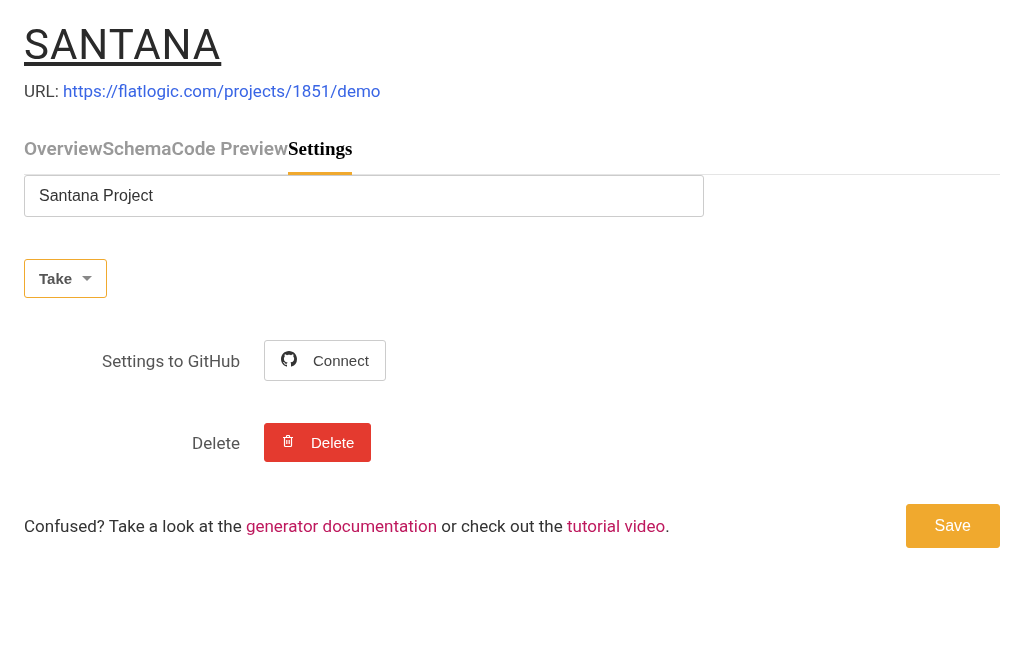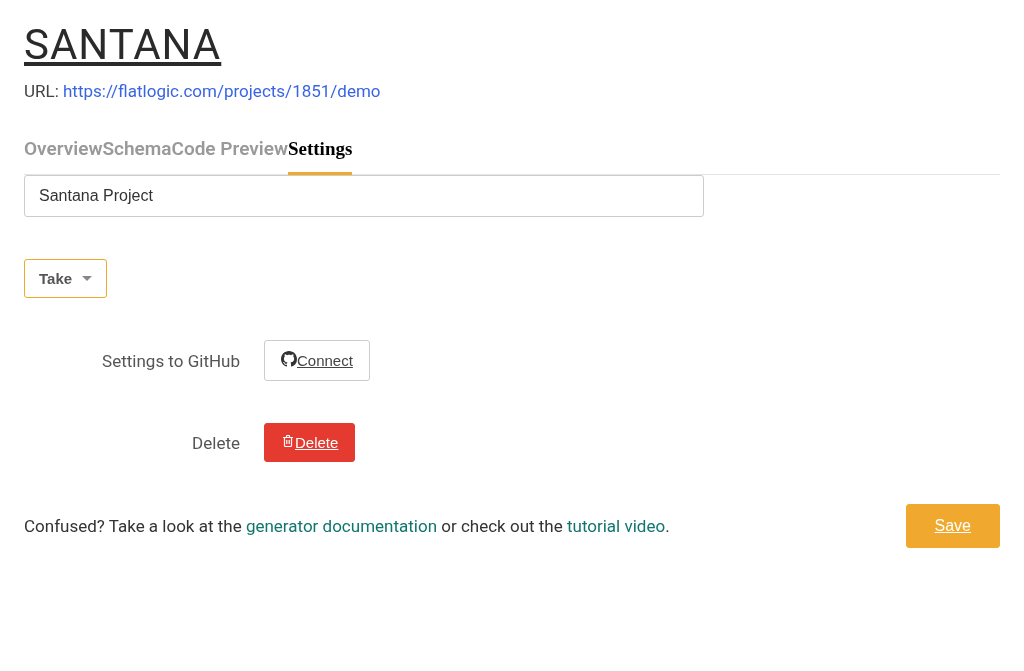--- a/index.html
+++ b/index.html
@@ -84,27 +84,26 @@
     }
     .caret-down {
       width: 0; height: 0;
       border-left: 5px solid transparent;
       border-right: 5px solid transparent;
       border-top: 5px solid #888;
     }
     .btn {
       display: inline-flex;
       align-items: center;
-      gap: 0;
+      gap: 16px;
       padding: 10px 16px;
       font-size: 15px;
       border-radius: 3px;
       cursor: pointer;
       border: 1px solid transparent;
-      text-decoration: underline;
     }
     .btn-outline {
       background: #fff;
       border-color: #ccc;
       color: #444;
     }
     .btn-danger {
       background: #e43a2f;
       color: #fff;
       border-color: #e43a2f;
@@ -120,21 +119,21 @@
       display: flex;
       justify-content: space-between;
       align-items: center;
       margin-top: 20px;
     }
     .help-text {
       font-size: 17px;
       color: #333;
     }
     .help-link {
-      color: #0f766e;
+      color: #be185d;
       text-decoration: none;
     }
     .icon-svg { display: inline-block; }
   </style>
 </head>
 <body>
 
 <h1 class="page-title">SANTANA</h1>
 
 <div class="url-line">

